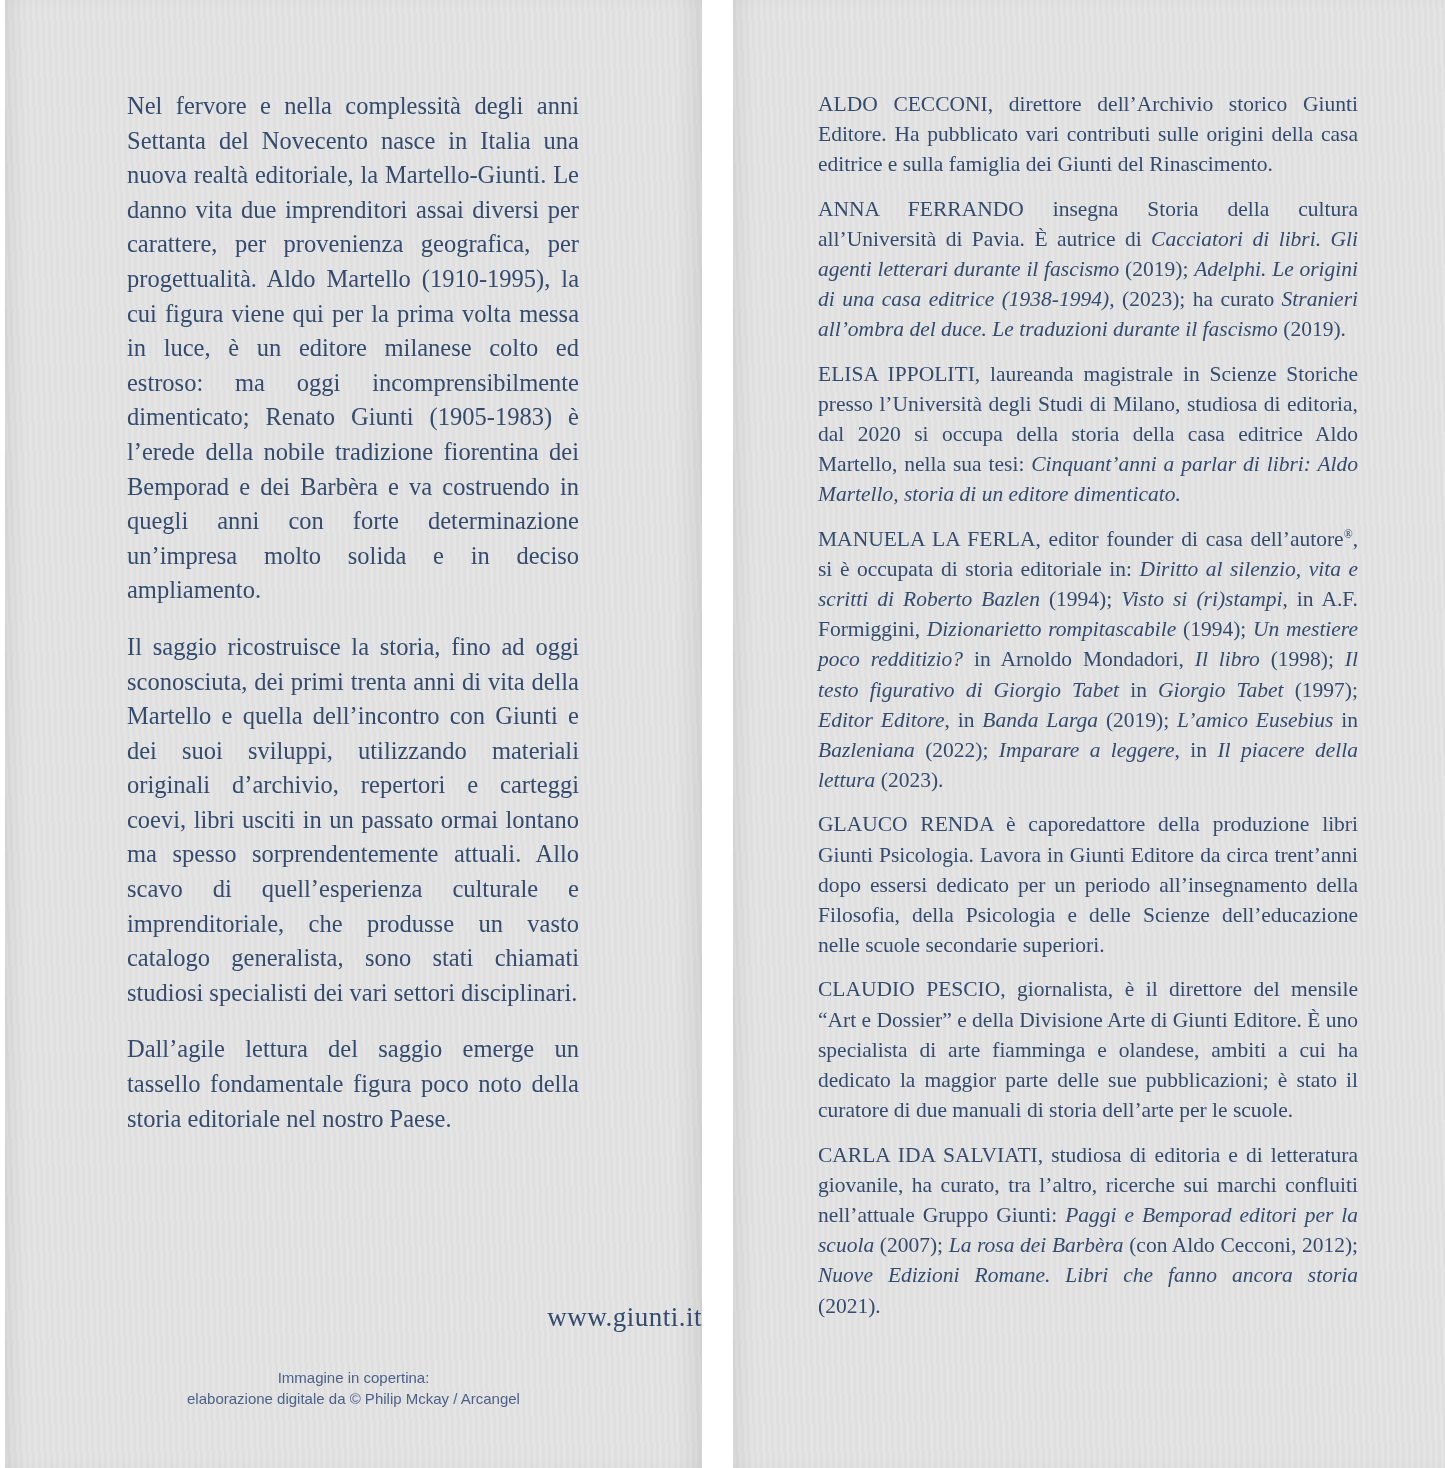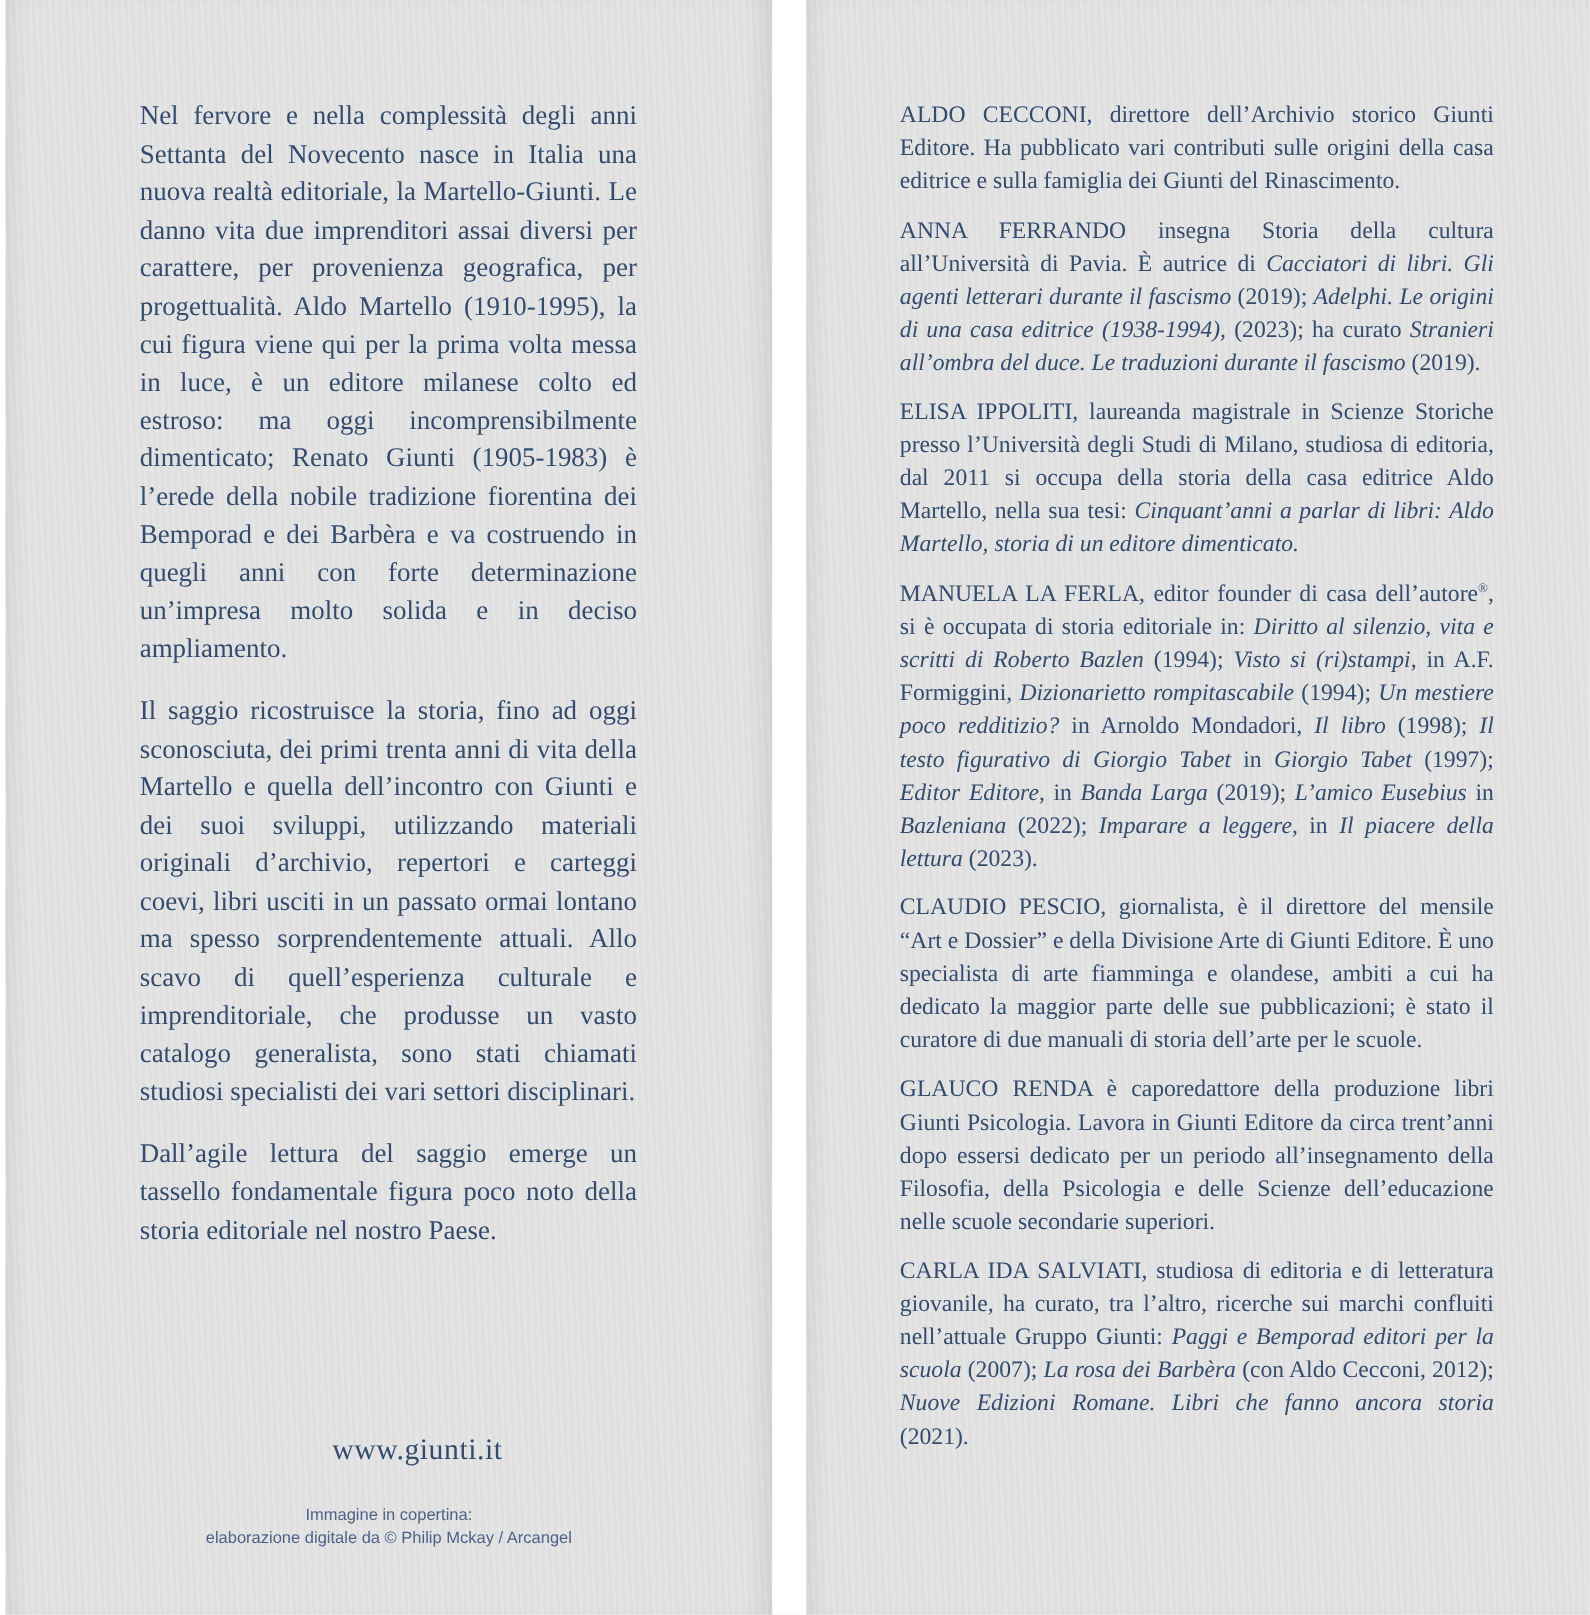--- a/index.html
+++ b/index.html
@@ -39,24 +39,23 @@
     hyphens: auto;
     -webkit-hyphens: auto;
   }
   .blurb p { margin: 0 0 22px 0; }
 
   .website {
     position: absolute;
     left: 0;
     top: 1302px;
     width: 100%;
-    text-align: center;
+    text-align: right;
     font-size: 27px;
     letter-spacing: 0.5px;
-    padding-left: 26px;
   }
 
   .credits {
     position: absolute;
     left: 0;
     top: 1368px;
     width: 100%;
     text-align: center;
     font-family: "Liberation Sans", sans-serif;
     font-size: 15px;
@@ -93,19 +92,19 @@
   <div class="credits">
     <div>Immagine in copertina:</div>
     <div>elaborazione digitale da © Philip Mckay / Arcangel</div>
   </div>
 </section>
 
 <section class="flap flap-right">
   <div class="bios">
     <p><span>ALDO CECCONI, direttore dell’Archivio storico Giunti Editore. Ha pubblicato vari contributi sulle origini della casa editrice e sulla famiglia dei Giunti del Rinascimento.</span></p>
     <p><span>ANNA FERRANDO insegna Storia della cultura all’Università di Pavia. È autrice di </span><span class="it">Cacciatori di libri. Gli agenti letterari durante il fascismo</span><span> (2019); </span><span class="it">Adelphi. Le origini di una casa editrice (1938-1994),</span><span> (2023); ha curato </span><span class="it">Stranieri all’ombra del duce. Le traduzioni durante il fascismo</span><span> (2019).</span></p>
-    <p><span>ELISA IPPOLITI, laureanda magistrale in Scienze Storiche presso l’Università degli Studi di Milano, studiosa di editoria, dal 2011 si occupa della storia della casa editrice Aldo Martello, nella sua tesi: </span><span class="it">Cinquant’anni a parlar di libri: Aldo Martello, storia di un editore dimenticato.</span></p>
+    <p><span>ELISA IPPOLITI, laureanda magistrale in Scienze Storiche presso l’Università degli Studi di Milano, studiosa di editoria, dal 2020 si occupa della storia della casa editrice Aldo Martello, nella sua tesi: </span><span class="it">Cinquant’anni a parlar di libri: Aldo Martello, storia di un editore dimenticato.</span></p>
     <p><span>MANUELA LA FERLA, editor founder di casa dell’autore</span><sup>®</sup><span>, si è occupata di storia editoriale in: </span><span class="it">Diritto al silenzio, vita e scritti di Roberto Bazlen</span><span> (1994); </span><span class="it">Visto si (ri)stampi</span><span>, in A.F. Formiggini, </span><span class="it">Dizionarietto rompitascabile</span><span> (1994); </span><span class="it">Un mestiere poco redditizio?</span><span> in Arnoldo Mondadori, </span><span class="it">Il libro</span><span> (1998); </span><span class="it">Il testo figurativo di Giorgio Tabet</span><span> in </span><span class="it">Giorgio Tabet</span><span> (1997); </span><span class="it">Editor Editore</span><span>, in </span><span class="it">Banda Larga</span><span> (2019); </span><span class="it">L’amico Eusebius</span><span> in </span><span class="it">Bazleniana</span><span> (2022); </span><span class="it">Imparare a leggere</span><span>, in </span><span class="it">Il piacere della lettura</span><span> (2023).</span></p>
+    <p><span>GLAUCO RENDA è caporedattore della produzione libri Giunti Psicologia. Lavora in Giunti Editore da circa trent’anni dopo essersi dedicato per un periodo all’insegnamento della Filosofia, della Psicologia e delle Scienze dell’educazione nelle scuole secondarie superiori.</span></p>
     <p><span>CLAUDIO PESCIO, giornalista, è il direttore del mensile “Art e Dossier” e della Divisione Arte di Giunti Editore. È uno specialista di arte fiamminga e olandese, ambiti a cui ha dedicato la maggior parte delle sue pubblicazioni; è stato il curatore di due manuali di storia dell’arte per le scuole.</span></p>
-    <p><span>GLAUCO RENDA è caporedattore della produzione libri Giunti Psicologia. Lavora in Giunti Editore da circa trent’anni dopo essersi dedicato per un periodo all’insegnamento della Filosofia, della Psicologia e delle Scienze dell’educazione nelle scuole secondarie superiori.</span></p>
     <p><span>CARLA IDA SALVIATI, studiosa di editoria e di letteratura giovanile, ha curato, tra l’altro, ricerche sui marchi confluiti nell’attuale Gruppo Giunti: </span><span class="it">Paggi e Bemporad editori per la scuola</span><span> (2007); </span><span class="it">La rosa dei Barbèra</span><span> (con Aldo Cecconi, 2012); </span><span class="it">Nuove Edizioni Romane. Libri che fanno ancora storia</span><span> (2021).</span></p>
   </div>
 </section>
 
 </body></html>

